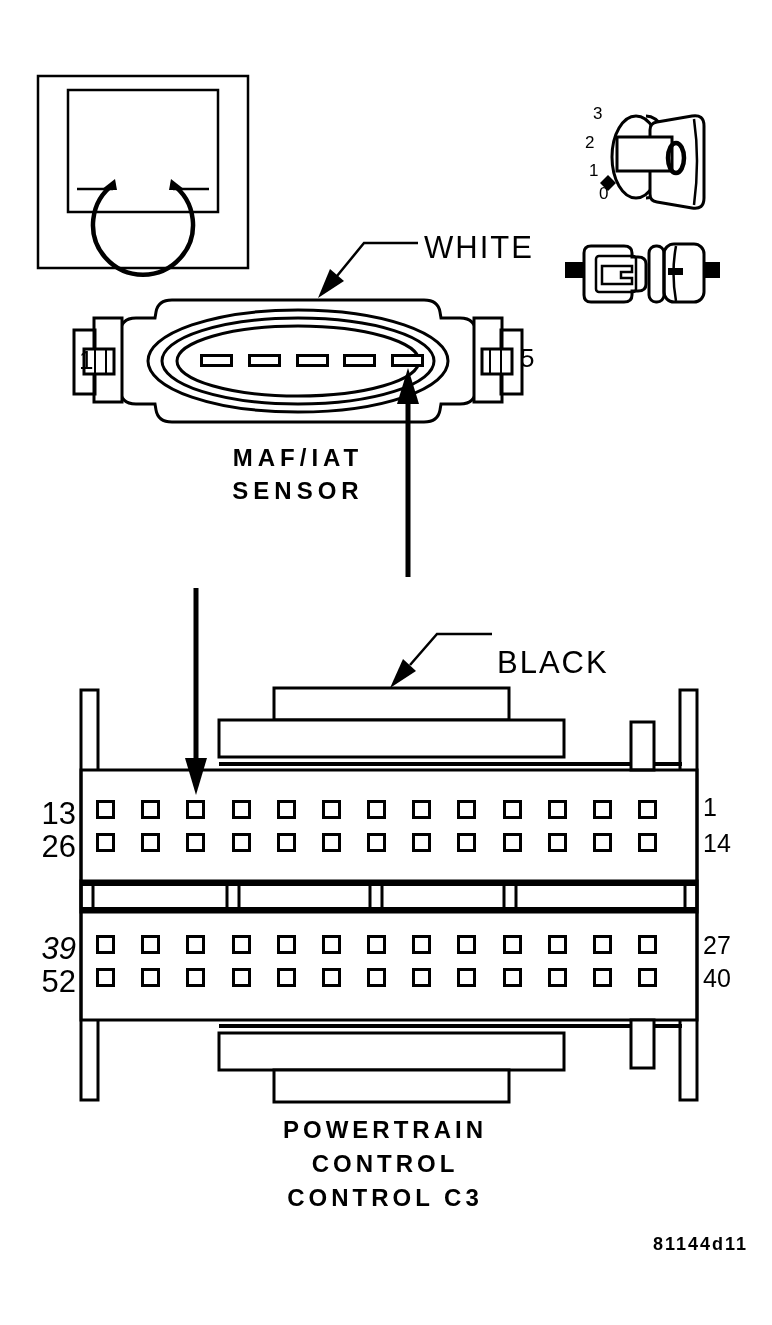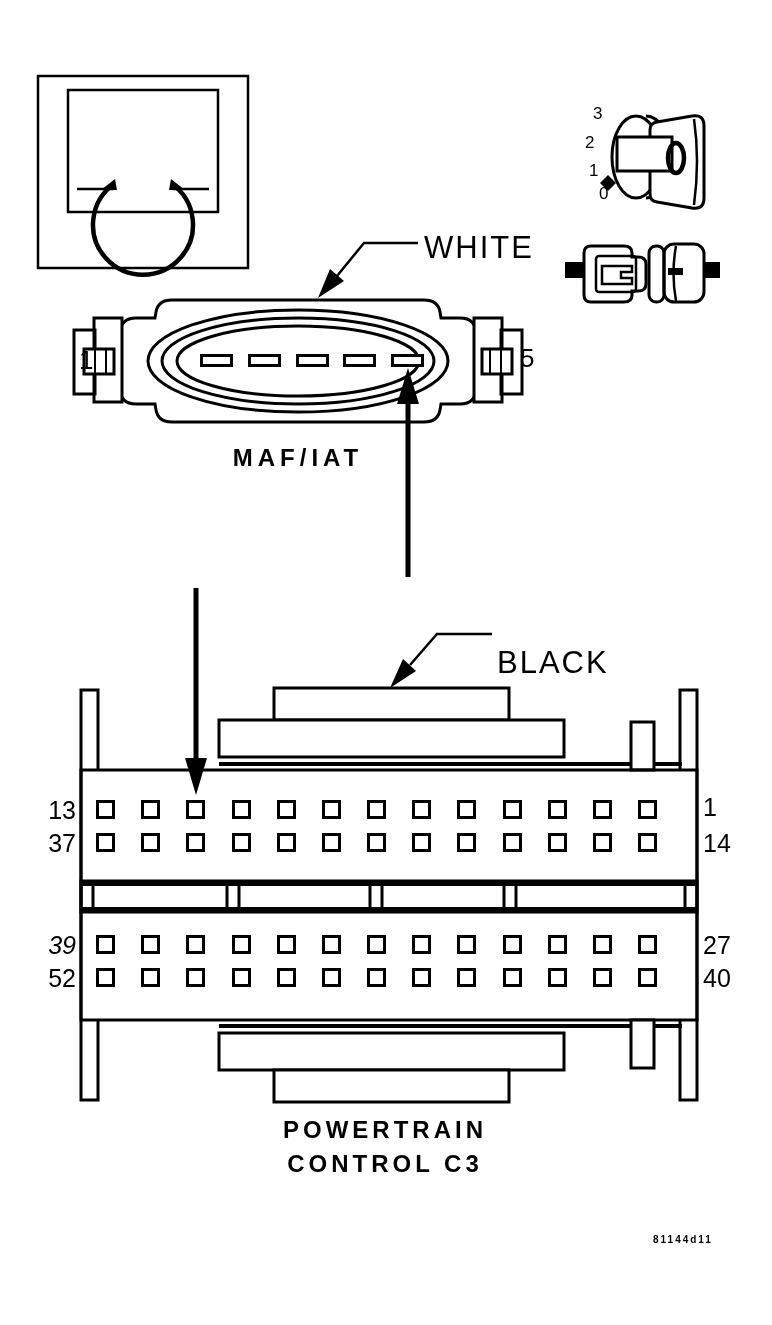--- a/index.html
+++ b/index.html
@@ -2,27 +2,27 @@
 <html><head>
 <meta charset="utf-8">
 <style>
   html,body{margin:0;padding:0;background:#fff;}
   #canvas{position:relative;width:772px;height:1325px;background:#ffffff;overflow:hidden;
           font-family:"Liberation Sans",sans-serif;color:#000;}
   #lineart{position:absolute;left:0;top:0;z-index:1;}
   .lbl{position:absolute;z-index:3;white-space:nowrap;color:#000;}
   .wire-lbl{font-size:31px;letter-spacing:2px;}
   .pin-num{font-size:26px;}
-  .row-num-left{width:42px;text-align:right;font-size:25px;}
+  .row-num-left{width:42px;text-align:right;font-size:31px;}
   .row-num-right{font-size:25px;}
   .dial-num{font-size:17px;}
   .title-block{position:absolute;z-index:3;text-align:center;font-weight:bold;}
   .maf-title{left:173px;top:441px;width:250px;font-size:24px;line-height:33px;letter-spacing:5px;}
   .pcm-title{left:235px;top:1113px;width:300px;font-size:24px;line-height:34px;letter-spacing:4px;}
-  .fig-id{font-size:10px;font-weight:bold;letter-spacing:2px;}
+  .fig-id{font-size:18px;font-weight:bold;letter-spacing:2px;}
   .pin{position:absolute;z-index:2;background:#fff;border:3px solid #000;box-sizing:border-box;}
 </style>
 </head>
 <body>
 
 <div id="canvas">
 
   <svg id="lineart" width="772" height="1325" viewBox="0 0 772 1325" fill="none" stroke="#000" stroke-width="3">
 
     <g>
@@ -119,36 +119,38 @@
   <div class="lbl dial-num" style="left:585px;top:133px;">2</div>
   <div class="lbl dial-num" style="left:589px;top:161px;">1</div>
   <div class="lbl dial-num" style="left:599px;top:184px;">0</div>
 
   <div class="lbl wire-lbl" style="left:424px;top:230px;">WHITE</div>
   <div class="lbl pin-num" style="left:79px;top:345px;">1</div>
   <div class="lbl pin-num" style="left:520px;top:343px;">5</div>
 
   <div class="title-block maf-title">
     <div>MAF/IAT</div>
+    <div>SENSOR</div>
   </div>
 
   <div class="lbl wire-lbl" style="left:497px;top:620px;margin-top:25px;">BLACK</div>
 
   <div class="lbl row-num-left" style="left:34px;top:796px;">13</div>
-  <div class="lbl row-num-left" style="left:34px;top:829px;">37</div>
+  <div class="lbl row-num-left" style="left:34px;top:829px;">26</div>
   <div class="lbl row-num-left" style="left:34px;top:931px;font-style:italic;">39</div>
   <div class="lbl row-num-left" style="left:34px;top:964px;">52</div>
 
   <div class="lbl row-num-right" style="left:703px;top:793px;">1</div>
   <div class="lbl row-num-right" style="left:703px;top:829px;">14</div>
   <div class="lbl row-num-right" style="left:703px;top:931px;">27</div>
   <div class="lbl row-num-right" style="left:703px;top:964px;">40</div>
 
   <div class="title-block pcm-title">
     <div>POWERTRAIN</div>
+    <div>CONTROL</div>
     <div>CONTROL C3</div>
   </div>
 
   <div class="lbl fig-id" style="left:653px;top:1234px;">81144d11</div>
 <div class="pin" style="left: 200px; top: 354px; width: 33px; height: 13px;"></div>
     <div class="pin" style="left: 248px; top: 354px; width: 33px; height: 13px;"></div>
     <div class="pin" style="left: 296px; top: 354px; width: 33px; height: 13px;"></div>
     <div class="pin" style="left: 343px; top: 354px; width: 33px; height: 13px;"></div>
     <div class="pin" style="left: 391px; top: 354px; width: 33px; height: 13px;"></div>
     <div class="pin" style="left: 96px; top: 800px; width: 19px; height: 19px;"></div>

